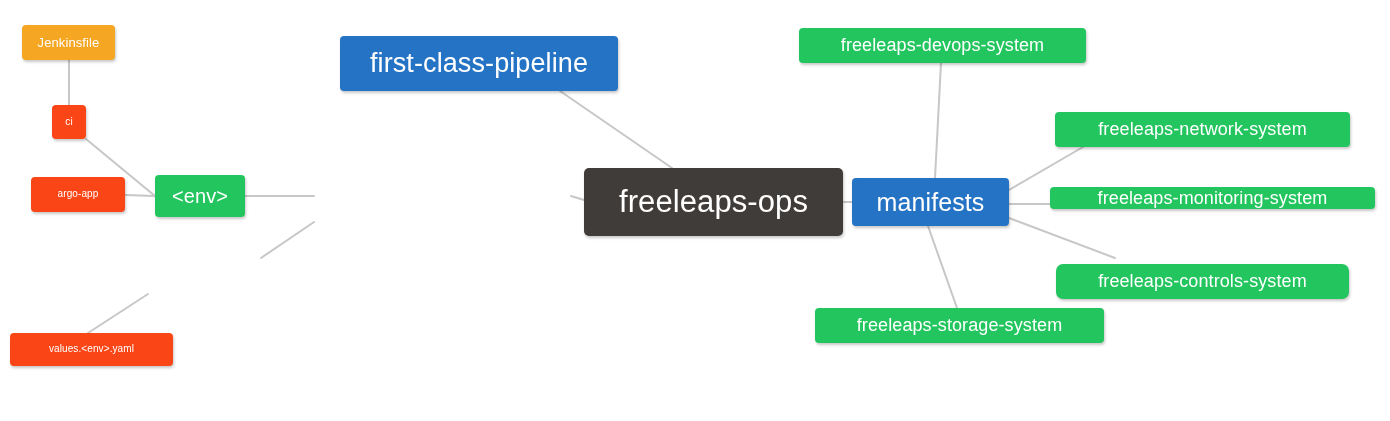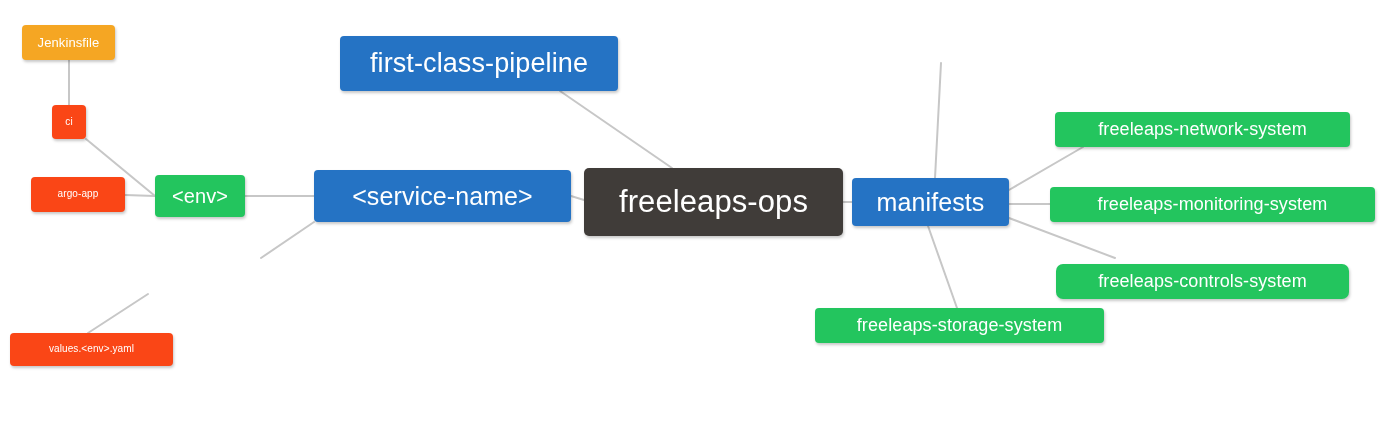--- a/index.html
+++ b/index.html
@@ -92,33 +92,33 @@
     </div>
     <div class="node node-green size-md" style="left: 155px; top: 175px; width: 90px; height: 42px;">
       <span>&lt;env&gt;</span>
     </div>
     <div class="node node-red size-xs" style="left: 10px; top: 333px; width: 163px; height: 33px;">
       <span>values.&lt;env&gt;.yaml</span>
     </div>
     <div class="node node-blue size-xl" style="left: 314px; top: 36px; width: 278px; height: 55px; margin-left: 26px;">
       <span>first-class-pipeline</span>
     </div>
-    <div class="node node-blue size-lg" style="left: 314px; top: 170px; width: 257px; height: 52px;">
-      <span>&lt;service-name&gt;</span>
-    </div>
     <div class="node node-root" style="left: 584px; top: 168px; width: 259px; height: 68px;">
       <span>freeleaps-ops</span>
     </div>
     <div class="node node-blue size-lg" style="left: 852px; top: 178px; width: 157px; height: 48px;">
       <span>manifests</span>
     </div>
+    <div class="node node-green size-sm" style="left: 799px; top: 28px; width: 287px; height: 35px;">
+      <span>freeleaps-devops-system</span>
+    </div>
     <div class="node node-green size-sm" style="left: 1055px; top: 112px; width: 295px; height: 35px;">
       <span>freeleaps-network-system</span>
     </div>
-    <div class="node node-green size-sm" style="left: 1050px; top: 187px; width: 325px; height: 35px;">
+    <div class="node node-green size-sm" style="left: 1050px; top: 187px; width: 325px; height: 22px;">
       <span>freeleaps-monitoring-system</span>
     </div>
     <div class="node node-green size-sm" style="left: 1056px; top: 264px; width: 293px; height: 35px; border-radius: 7px;">
       <span>freeleaps-controls-system</span>
     </div>
     <div class="node node-green size-sm" style="left: 815px; top: 308px; width: 289px; height: 35px;">
       <span>freeleaps-storage-system</span>
     </div>
   </div>
 

